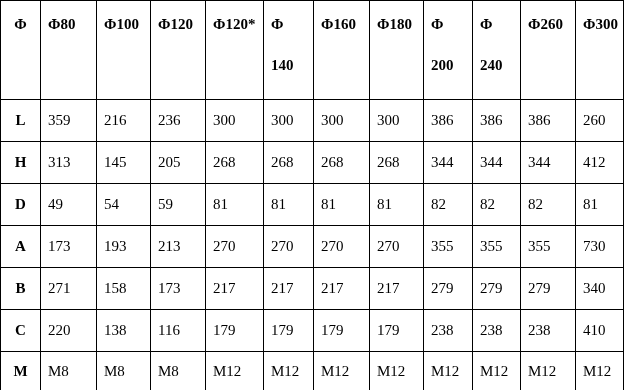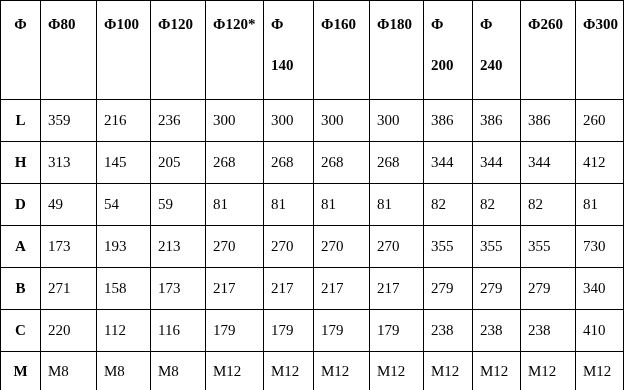--- a/index.html
+++ b/index.html
@@ -199,21 +199,21 @@
         <td>217</td>
         <td>279</td>
         <td>279</td>
         <td>279</td>
         <td>340</td>
       </tr>
 
       <tr class="body-row">
         <td class="row-label">C</td>
         <td>220</td>
-        <td>112</td>
+        <td>138</td>
         <td>116</td>
         <td>179</td>
         <td>179</td>
         <td>179</td>
         <td>179</td>
         <td>238</td>
         <td>238</td>
         <td>238</td>
         <td>410</td>
       </tr>

